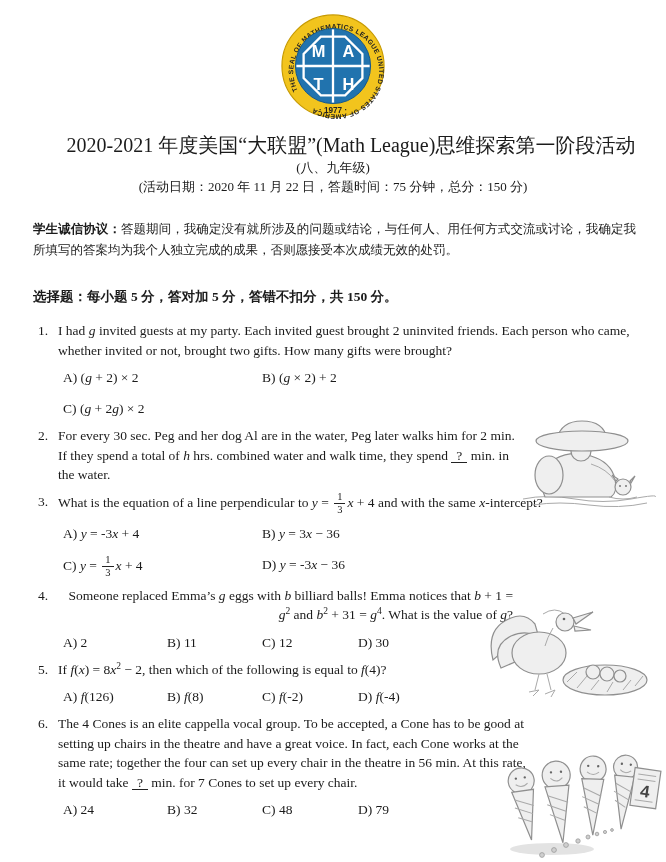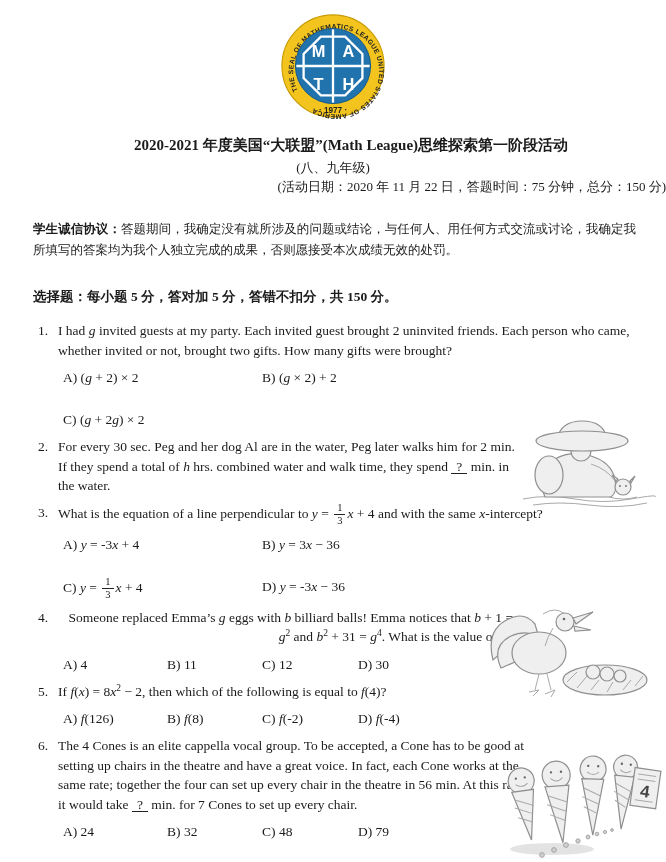--- a/index.html
+++ b/index.html
@@ -6,23 +6,23 @@
   body{
     width:666px;height:862px;background:#ffffff;color:#1b1b1b;
     font-family:"Liberation Serif","DejaVu Serif",serif;
     position:relative;overflow:hidden;
   }
   .page{position:relative;width:666px;height:862px;padding:0;box-sizing:border-box;}
 
   
   .logo-wrap{display:flex;justify-content:center;padding-top:13px;}
   .titles{text-align:center;margin-top:15px;}
-  .title-main{font-size:15px;font-weight:bold;line-height:22px;margin-left:36px;}
+  .title-main{font-size:20px;font-weight:normal;line-height:22px;margin-left:36px;}
   .title-grade{font-size:13px;line-height:19px;margin-top:2px;}
-  .title-info{font-size:13px;line-height:19px;text-align:right;}
+  .title-info{font-size:13px;line-height:19px;}
 
   
   .honesty{margin:23px 30px 0 33px;font-size:12.5px;line-height:21px;text-align:justify;}
   .honesty b{font-weight:bold;}
 
   
   .section-header{margin:27px 30px 0 33px;font-size:13.5px;font-weight:bold;line-height:18px;}
 
   
   ol.questions{list-style:none;margin:15px 30px 0 38px;padding:0;}
@@ -30,21 +30,21 @@
   .qnum{width:20px;flex:0 0 20px;font-size:13.5px;line-height:19.5px;}
   .qbody{flex:1;min-width:0;}
   .qtext{font-size:13.5px;line-height:19.5px;}
   
   .question:nth-child(2) .qtext{max-width:468px;}
   .question:nth-child(4) .qtext{max-width:455px;text-align:right;}
   .question:nth-child(6) .qtext{max-width:476px;}
 
   .choices{display:grid;margin-top:8px;padding-left:5px;font-size:13.5px;line-height:20px;}
   .choices.four-col{grid-template-columns:104px 95px 96px 1fr;}
-  .choices.two-col{grid-template-columns:199px 1fr;row-gap:22px;max-width:430px;}
+  .choices.two-col{grid-template-columns:199px 1fr;row-gap:11px;max-width:430px;}
 
   i{font-style:italic;}
   sup{font-size:9.5px;line-height:0;vertical-align:super;}
   .blank{border-bottom:1.2px solid #222;padding:0 5px;display:inline-block;line-height:13px;}
   .frac{display:inline-block;text-align:center;vertical-align:-7px;line-height:1;margin:0 2px;}
   .frac .fn{display:block;font-size:10.5px;padding:0 3px 1px;border-bottom:1px solid #222;}
   .frac .fd{display:block;font-size:10.5px;padding-top:1px;}
 
   
   .illu{position:absolute;}
@@ -123,21 +123,21 @@
             <div class="choice">D) <i>y</i> = -3<i>x</i> − 36</div>
           </div>
       </div>
     </li>
 
     <li class="question">
       <span class="qnum">4.</span>
       <div class="qbody">
         <div class="qtext">Someone replaced Emma’s <i>g</i> eggs with <i>b</i> billiard balls! Emma notices that <i>b</i> + 1 = <i>g</i><sup>2</sup> and <i>b</i><sup>2</sup> + 31 = <i>g</i><sup>4</sup>. What is the value of <i>g</i>?</div>
         <div class="choices four-col">
-            <div class="choice">A) 4</div>
+            <div class="choice">A) 2</div>
             <div class="choice">B) 11</div>
             <div class="choice">C) 12</div>
             <div class="choice">D) 30</div>
           </div>
       </div>
     </li>
 
     <li class="question">
       <span class="qnum">5.</span>
       <div class="qbody">

